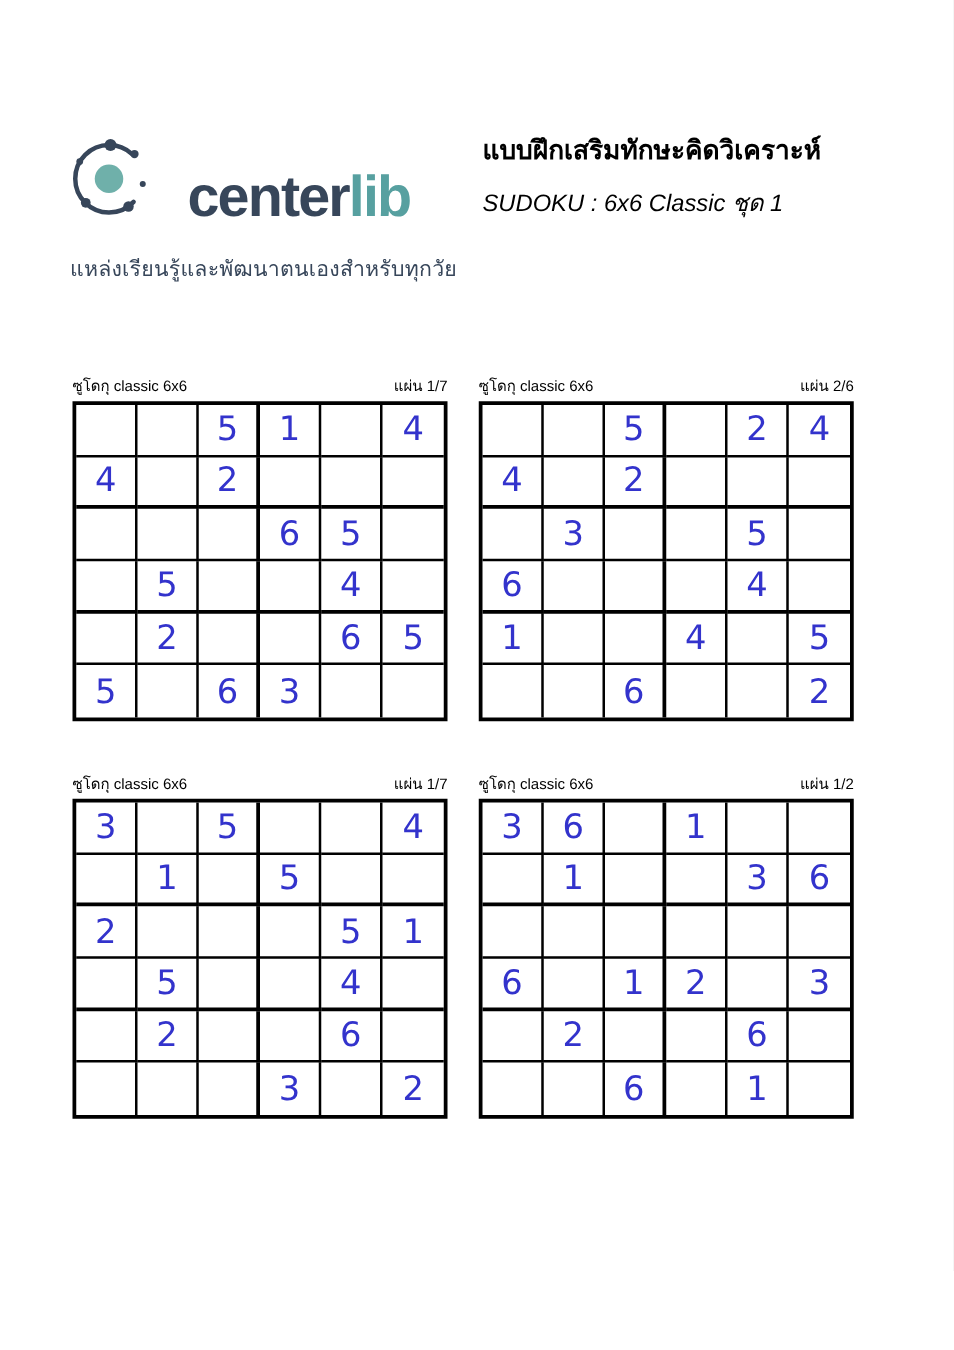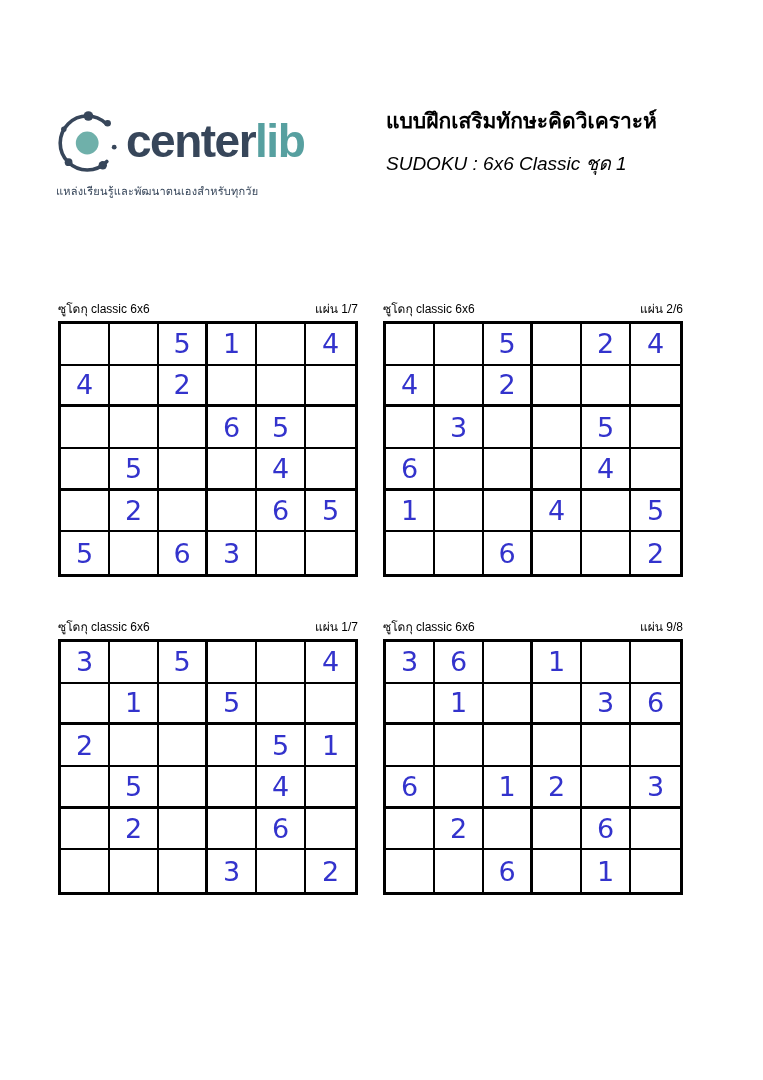--- a/index.html
+++ b/index.html
@@ -6,26 +6,26 @@
     --digit:#3333cc; --navy:#37465a; --teal:#57a0a0; --line:#000000; --bg:#ffffff;
   }
   html,body{margin:0;padding:0;background:#e8e8e8;}
   body{font-family:"Liberation Sans","DejaVu Sans",sans-serif;}
   .page{
     position:relative;width:763px;height:1080px;background:var(--bg);
     margin:0 auto;overflow:hidden;
   }
   
   .logo-block{position:absolute;left:56px;top:106px;}
-  .logo-row{display:flex;align-items:center;}
+  .logo-row{display:flex;align-items:flex-end;gap:24px;}
   .logo-icon{width:66px;height:74px;flex:0 0 auto;}
   .brand{font-size:46px;font-weight:bold;letter-spacing:-1.5px;line-height:1;margin-left:4px;margin-top:-4px;}
   .brand .b-center{color:var(--navy);}
   .brand .b-lib{color:var(--teal);}
-  .tagline{margin-top:2px;font-size:11px;color:var(--navy);letter-spacing:0.2px;}
+  .tagline{margin-top:21px;font-size:17px;color:var(--navy);letter-spacing:0.2px;}
   .title-block{position:absolute;left:386px;top:110px;color:#000;}
   .title-line1{font-size:21px;font-weight:bold;line-height:1;}
   .title-line2{font-size:20px;margin-top:22px;line-height:1;}
   .title-line3{font-size:19px;margin-top:23px;line-height:1;font-style:italic;}
   
   .panel{position:absolute;width:300px;}
   .panel-label{
     display:flex;justify-content:space-between;align-items:flex-end;
     font-size:12px;color:#000;height:18px;margin-bottom:3px;
   }
@@ -206,21 +206,21 @@
         <div class="cell tr lr"></div>
         <div class="cell lr">3</div>
         <div class="cell lr"></div>
         <div class="cell lc lr">2</div>
       </div>
   </div>
 
   <div class="panel" id="panel-4">
     <div class="panel-label">
       <span>ซูโดกุ classic 6x6</span>
-      <span>แผ่น 9/8</span>
+      <span>แผ่น 1/2</span>
     </div>
     <div class="sudoku-grid">
         <div class="cell">3</div>
         <div class="cell">6</div>
         <div class="cell tr"></div>
         <div class="cell">1</div>
         <div class="cell"></div>
         <div class="cell lc"></div>
         <div class="cell tb"></div>
         <div class="cell tb">1</div>

